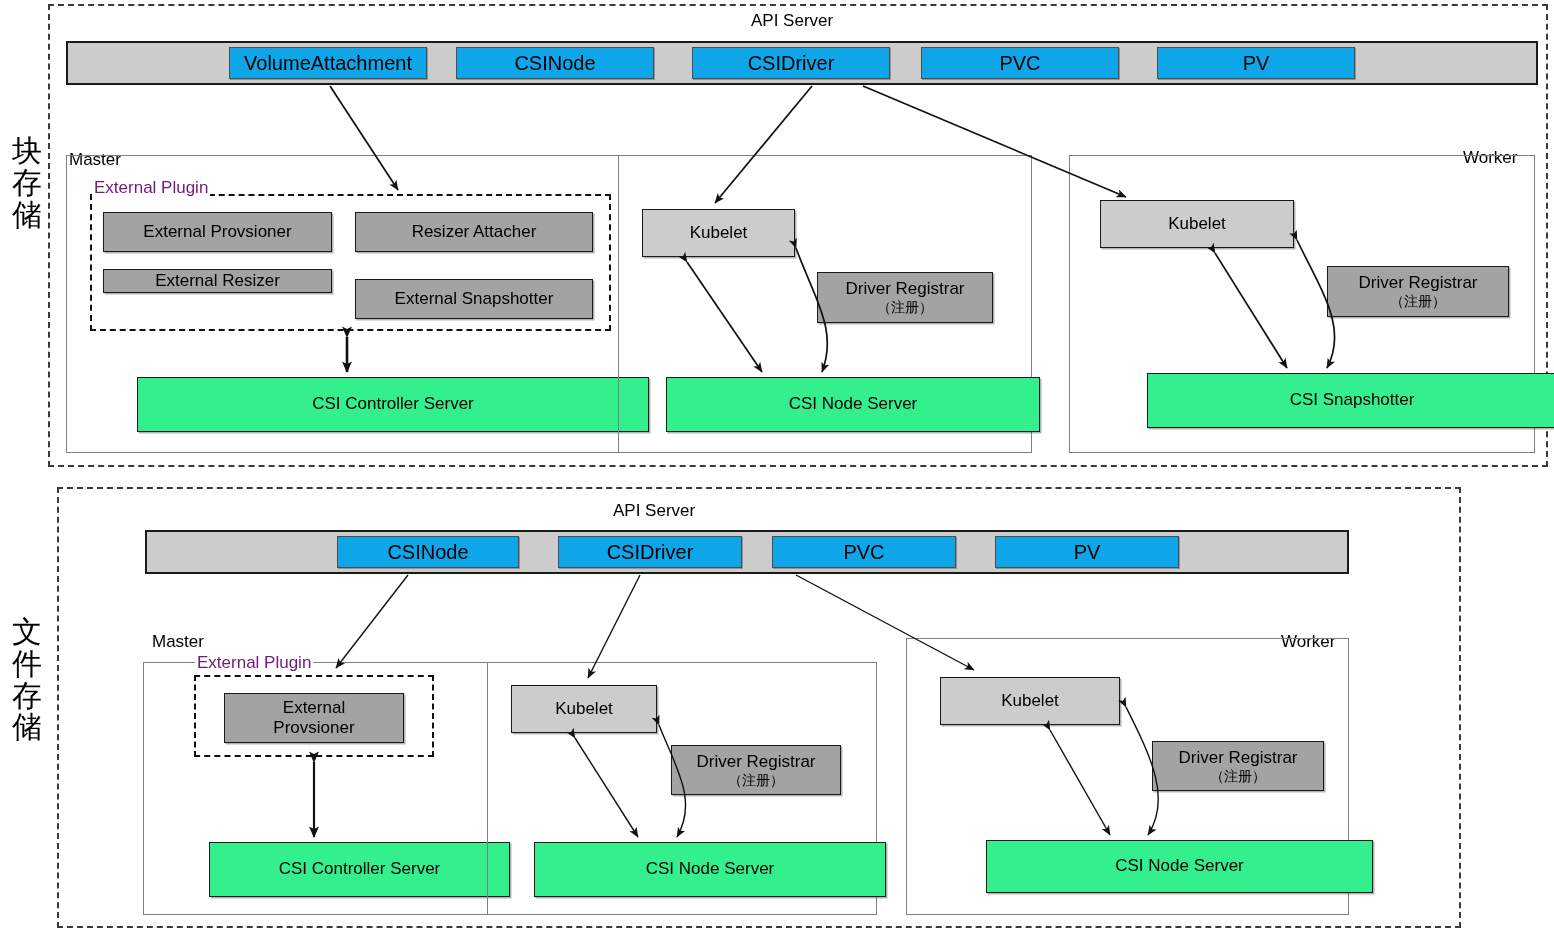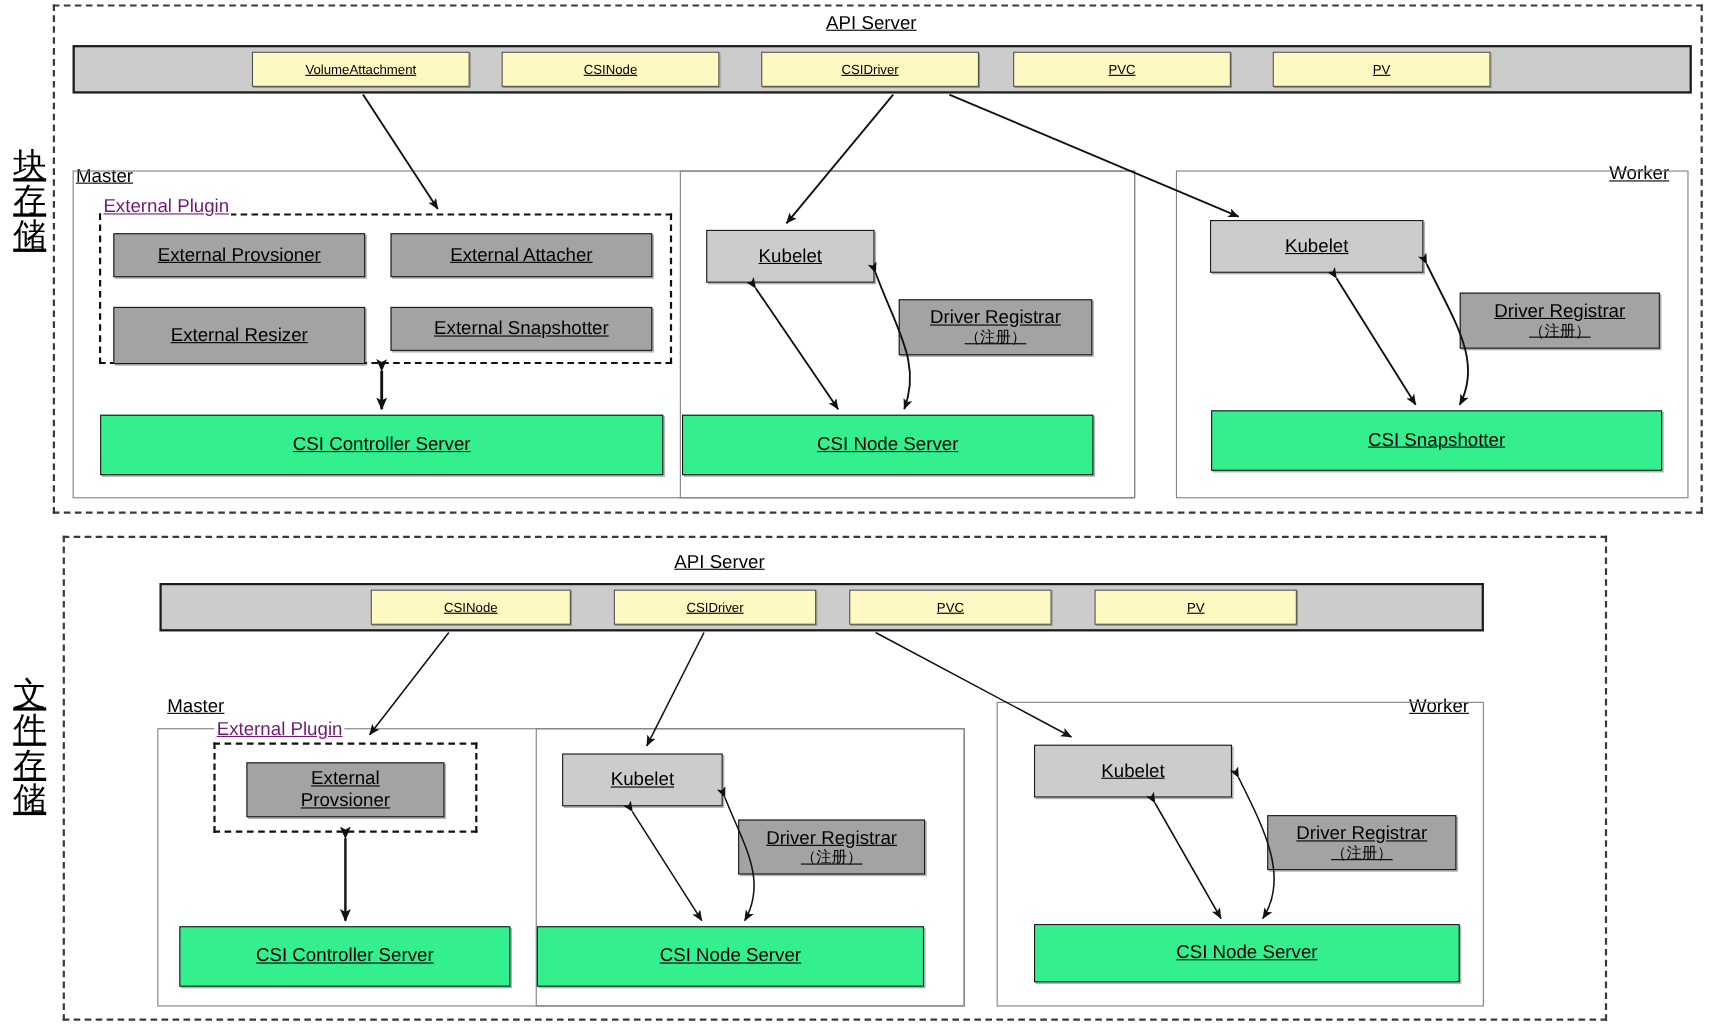--- a/index.html
+++ b/index.html
@@ -11,21 +11,21 @@
     font-family: "Liberation Sans", "DejaVu Sans", sans-serif;
     color: #000000;
   }
   #canvas {
     position: relative;
     width: 1554px;
     height: 933px;
     background: #ffffff;
     overflow: hidden;
   }
-  .abs { position: absolute; box-sizing: border-box; text-decoration: underline; }
+  .abs { position: absolute; box-sizing: border-box; }
 
   
   .panel {
     border: 2px dashed #3a3a3a;
     background: transparent;
   }
 
   
   .side-label {
     font-size: 30px;
@@ -40,26 +40,26 @@
   
   .api-bar {
     background: #cccccc;
     border: 2px solid #1a1a1a;
   }
   .api-title {
     font-size: 17px;
     color: #000;
   }
   .api-chip {
-    background: #fef9c3;
+    background: #0ea5e9;
     border: 1.6px solid #4d4d4d;
     display: flex;
     align-items: center;
     justify-content: center;
-    font-size: 12px;
+    font-size: 20px;
     color: #000;
     box-shadow: 1px 1px 0 rgba(0,0,0,0.28);
   }
 
   
   .node-box {
     border: 1.4px solid #808080;
     background: transparent;
   }
   .node-label {
@@ -92,21 +92,21 @@
     align-items: center;
     justify-content: center;
     text-align: center;
     font-size: 17px;
     line-height: 1.18;
     color: #000;
     border: 1.6px solid #1a1a1a;
     box-shadow: 1.5px 1.5px 0 rgba(0,0,0,0.30);
   }
   .box.purple { background: #a3a3a3; }
-  .box.green  { background: #33ef8e; }
+  .box.green  { background: #33ef8e; margin-left: 46px; }
   .box.grey   { background: #cccccc; }
   .box .sub {
     display: block;
     font-size: 14px;
     font-family: "DejaVu Sans", "Liberation Sans", sans-serif;
   }
   .box .stack { display: block; }
 
   svg.overlay {
     position: absolute;
@@ -137,22 +137,22 @@
   <div class="abs api-chip" style="left:921px; top:47px; width:198px; height:32px;">PVC</div>
   <div class="abs api-chip" style="left:1157px; top:47px; width:198px; height:32px;">PV</div>
 
   <div class="abs node-label" style="left:69px; top:134px;">Master</div>
   <div class="abs node-box" style="left:66px; top:155px; width:966px; height:298px;"></div>
 
   <div class="abs plugin-label" style="left:92px; top:178px; z-index:3;">External Plugin</div>
   <div class="abs plugin-frame" style="left:90px; top:194px; width:521px; height:137px;"></div>
 
   <div class="abs box purple" style="left:103px; top:212px; width:229px; height:40px;">External Provsioner</div>
-  <div class="abs box purple" style="left:355px; top:212px; width:238px; height:40px;">External Attacher</div>
-  <div class="abs box purple" style="left:103px; top:279px; width:229px; height:52px;">External Resizer</div>
+  <div class="abs box purple" style="left:355px; top:212px; width:238px; height:40px;">Resizer Attacher</div>
+  <div class="abs box purple" style="left:103px; top:269px; width:229px; height:24px;">External Resizer</div>
   <div class="abs box purple" style="left:355px; top:279px; width:238px; height:40px;">External Snapshotter</div>
 
   <div class="abs box green" style="left:91px; top:377px; width:512px; height:55px;">CSI Controller Server</div>
 
   <div class="abs section-box" style="left:618px; top:155px; width:414px; height:298px;"></div>
   <div class="abs box grey" style="left:642px; top:209px; width:153px; height:48px;">Kubelet</div>
   <div class="abs box purple" style="left:817px; top:272px; width:176px; height:51px;">
     <span class="stack">
       <span>Driver Registrar</span>
       <span class="sub">（注册）</span>

